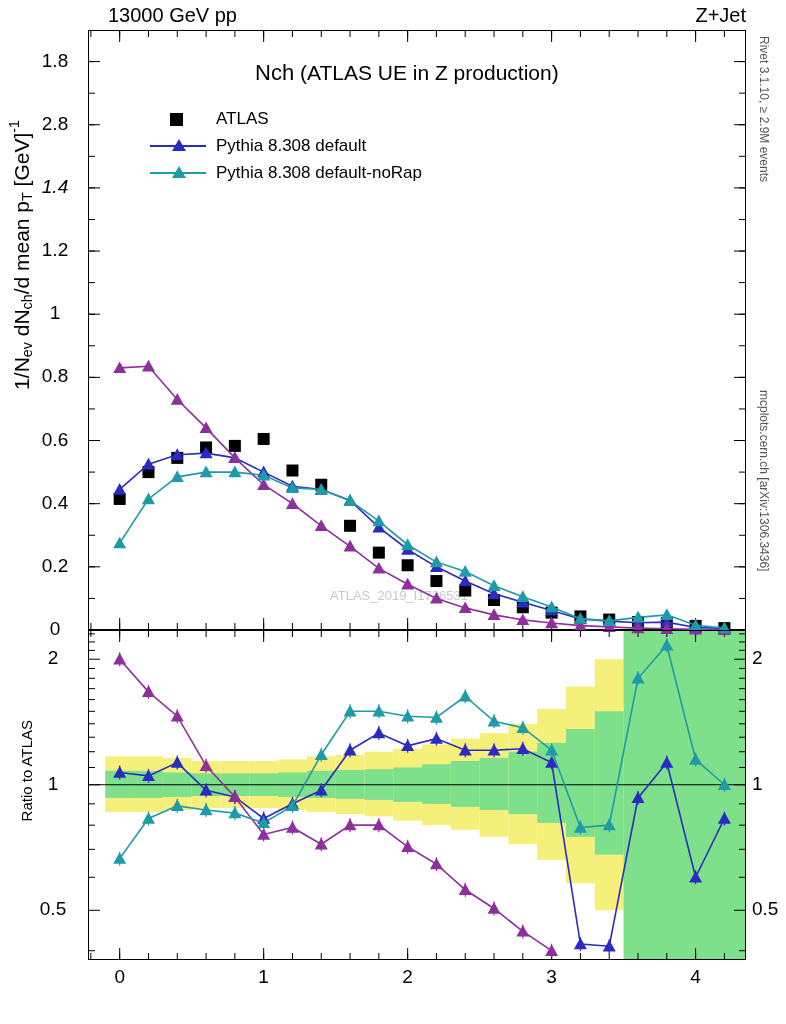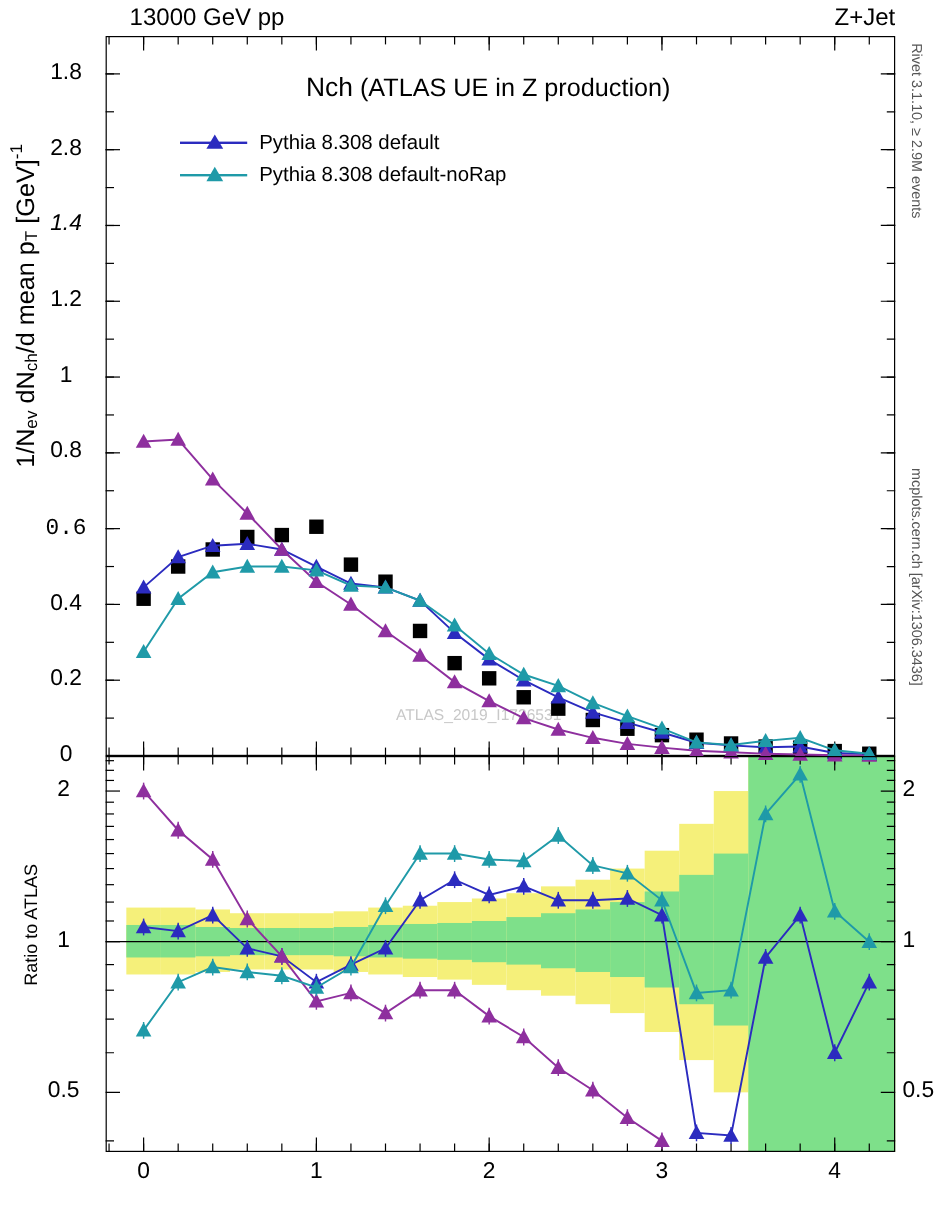--- a/index.html
+++ b/index.html
@@ -61,20 +61,26 @@
 
   <div class="abs" id="ylab-main">
     <span style="font-size:21px;">1/N<sub>ev</sub> dN<sub>ch</sub>/d mean p<sub>T</sub> [GeV]<sup>-1</sup></span>
   </div>
 
   <div class="abs txt" id="title-in">
     <span style="font-size:22px;">Nch</span> <span style="font-size:21px;">(ATLAS UE in Z production)</span>
   </div>
 
   <div class="abs" id="legend">
+    <div class="leg-row">
+      <span class="leg-mark">
+          <i class="leg-sq"></i>
+        </span>
+      <span>ATLAS</span>
+    </div>
     <div class="leg-row">
       <span class="leg-mark">
         <i class="leg-line" style="background:#2b2bbf"></i>
           <i class="leg-tri" style="border-bottom-color:#2b2bbf"></i>
       </span>
       <span>Pythia 8.308 default</span>
     </div>
     <div class="leg-row">
       <span class="leg-mark">
         <i class="leg-line" style="background:#1f9aa8"></i>
@@ -551,21 +557,21 @@
       <rect x="89" y="31" width="656" height="598" fill="none" stroke="#fff" stroke-width="0"></rect>
     </svg>
 
   <div class="abs" id="ratioplot"></div>
   <div class="abs" id="ylab-ratio">Ratio to ATLAS</div>
 
 
 <div class="ylabel" style="left: 30px; width: 50px; top: 618px;">0</div>
     <div class="ylabel" style="left: 30px; width: 50px; top: 554.842px;">0.2</div>
     <div class="ylabel" style="left: 30px; width: 50px; top: 491.684px;">0.4</div>
-    <div class="ylabel" style="left: 30px; width: 50px; top: 428.526px; font-family: Liberation Mono, monospace;">0.6</div>
+    <div class="ylabel" style="left: 30px; width: 50px; top: 428.526px;">0.6</div>
     <div class="ylabel" style="left: 30px; width: 50px; top: 365.368px;">0.8</div>
     <div class="ylabel" style="left: 30px; width: 50px; top: 302.211px;">1</div>
     <div class="ylabel" style="left: 30px; width: 50px; top: 239.053px;">1.2</div>
     <div class="ylabel" style="left: 30px; width: 50px; top: 175.895px; font-style: italic;">1.4</div>
     <div class="ylabel" style="left: 30px; width: 50px; top: 112.737px;">2.8</div>
     <div class="ylabel" style="left: 30px; width: 50px; top: 49.5789px;">1.8</div>
     <div class="ylabel" style="left: 26px; width: 54px; top: 898.294px;">0.5</div>
     <div class="ylabel-r" style="left: 752px; top: 898.294px;">0.5</div>
     <div class="ylabel" style="left: 26px; width: 54px; top: 772.751px;">1</div>
     <div class="ylabel-r" style="left: 752px; top: 772.751px;">1</div>

